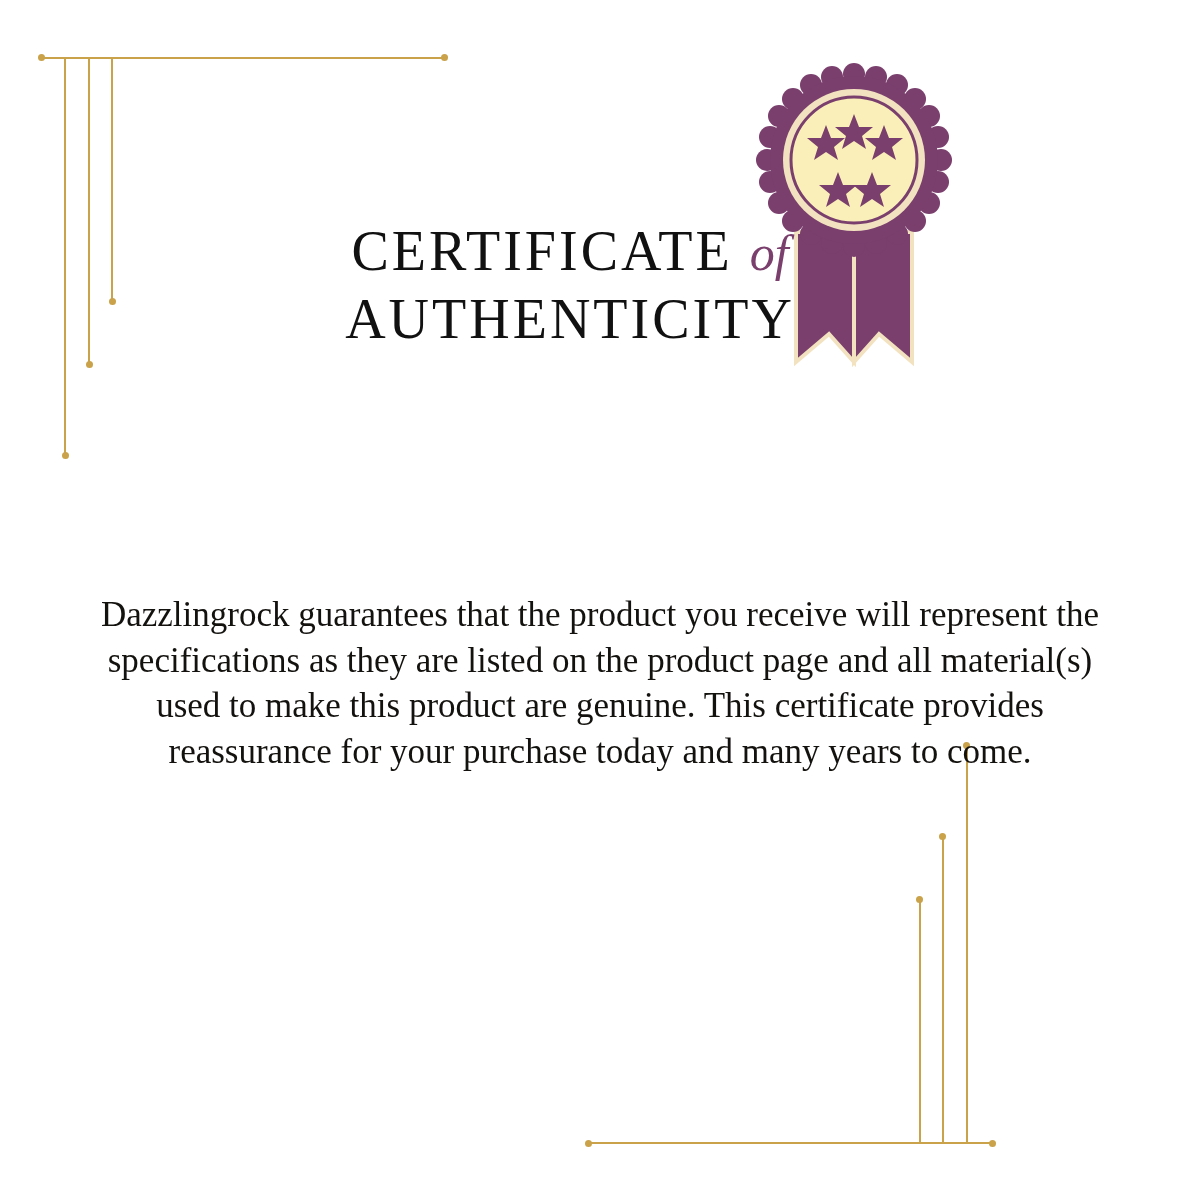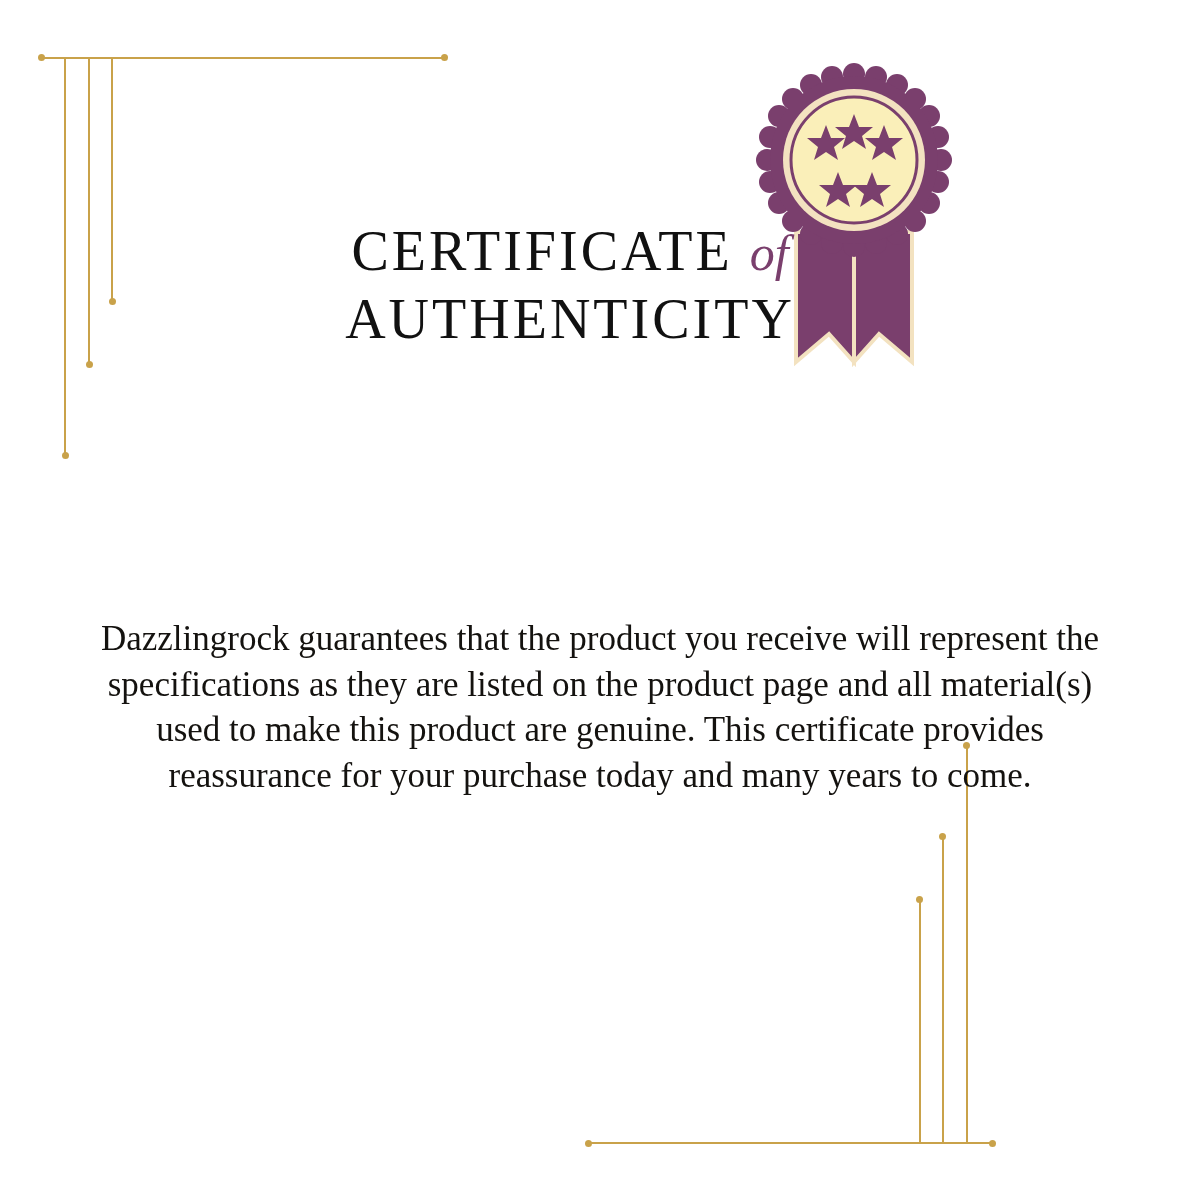--- a/index.html
+++ b/index.html
@@ -94,21 +94,21 @@
     width: 960px;
     text-align: center;
     font-size: 35px;
     line-height: 1.28;
     color: #14120f;
   }
 
   .body-block {
     position: absolute;
     left: 80px;
-    top: 616px;
+    top: 592px;
     width: 1040px;
     text-align: center;
     font-size: 35px;
     line-height: 1.30;
     color: #14120f;
   }
   .body-block p {
     margin: 0;
   }
 </style>

